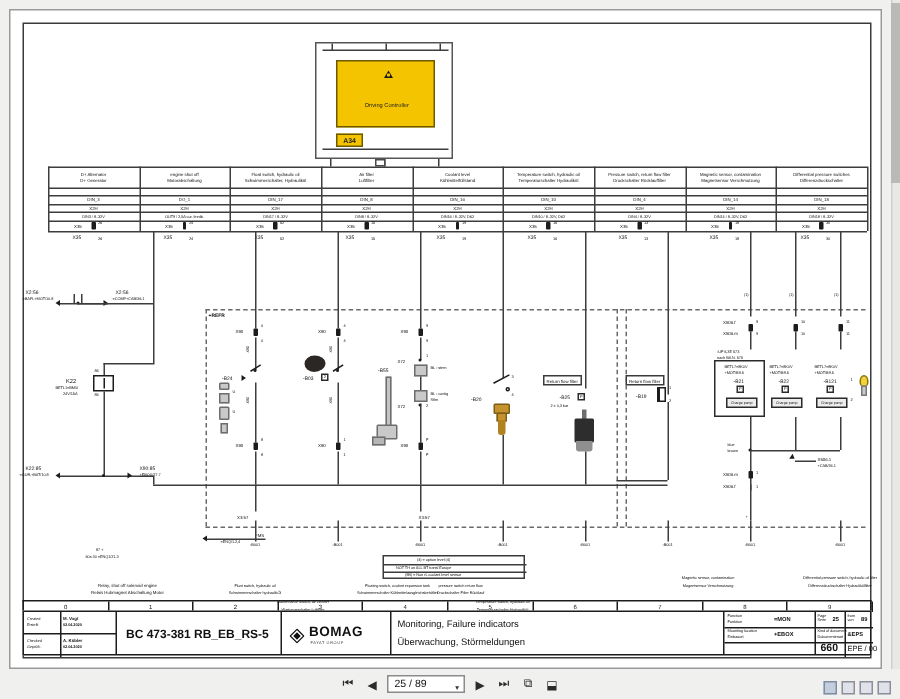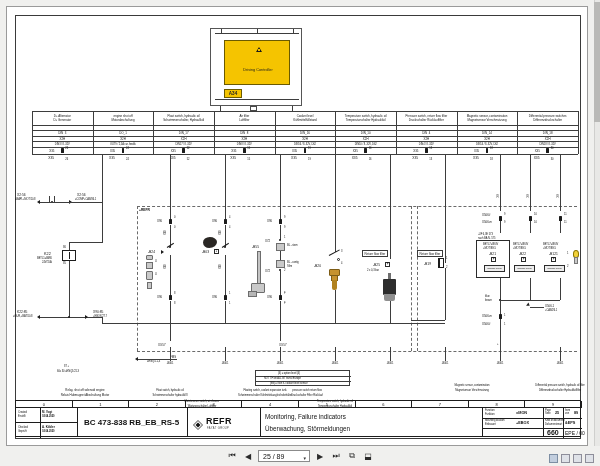--- a/index.html
+++ b/index.html
@@ -646,31 +646,31 @@
         <div class="t t2" style="left:2px;top:7px;">Erstellt</div>
         <div class="t t25 bold" style="left:26px;top:2px;">M. Vogt</div>
         <div class="t t2 bold" style="left:26px;top:7px;">02.04.2020</div>
         <div class="t t2" style="left:2px;top:18px;">Checked</div>
         <div class="t t2" style="left:2px;top:22px;">Geprüft:</div>
         <div class="t t25 bold" style="left:26px;top:17px;">A. Köbler</div>
         <div class="t t2 bold" style="left:26px;top:22px;">02.04.2020</div>
       </div>
 
       <div class="tbcell" style="left:62px;width:110px;">
-        <div class="t t5 bold" style="left:6px;top:10px;font-size:8px;">BC 473-838 RB_EB_RS-5</div>
+        <div class="t t5 bold" style="left:6px;top:10px;font-size:8px;">BC 473-381 RB_EB_RS-5</div>
       </div>
 
       <div class="tbcell" style="left:172px;width:73px;">
         <div class="abs" style="left:5px;top:8px;width:10px;height:10px;">
           <svg viewBox="0 0 20 20" width="10" height="10">
             <polygon points="10,1 19,10 10,19 1,10" fill="none" stroke="#111" stroke-width="1.6"></polygon>
             <polygon points="10,5 15,10 10,15 5,10" fill="#111"></polygon>
           </svg>
         </div>
-        <div class="t bold" style="left:18px;top:8px;font-size:9px;letter-spacing:0.3px;">REFR</div>
+        <div class="t bold" style="left:18px;top:8px;font-size:9px;letter-spacing:0.3px;">BOMAG</div>
         <div class="t" style="left:19px;top:19px;font-size:2.6px;letter-spacing:0.4px;color:#444;">FAYAT GROUP</div>
       </div>
 
       <div class="tbcell" style="left:245px;width:222px;">
         <div class="t" style="left:4px;top:5px;font-size:6.3px;">Monitoring, Failure indicators</div>
         <div class="t" style="left:4px;top:17px;font-size:6.3px;">Überwachung, Störmeldungen</div>
       </div>
 
       <div class="tbcell" style="left:467px;width:61px;">
         <div class="tbsub" style="left:0;top:10px;width:61px;border-bottom:1px solid #1c1c1c;"></div>

